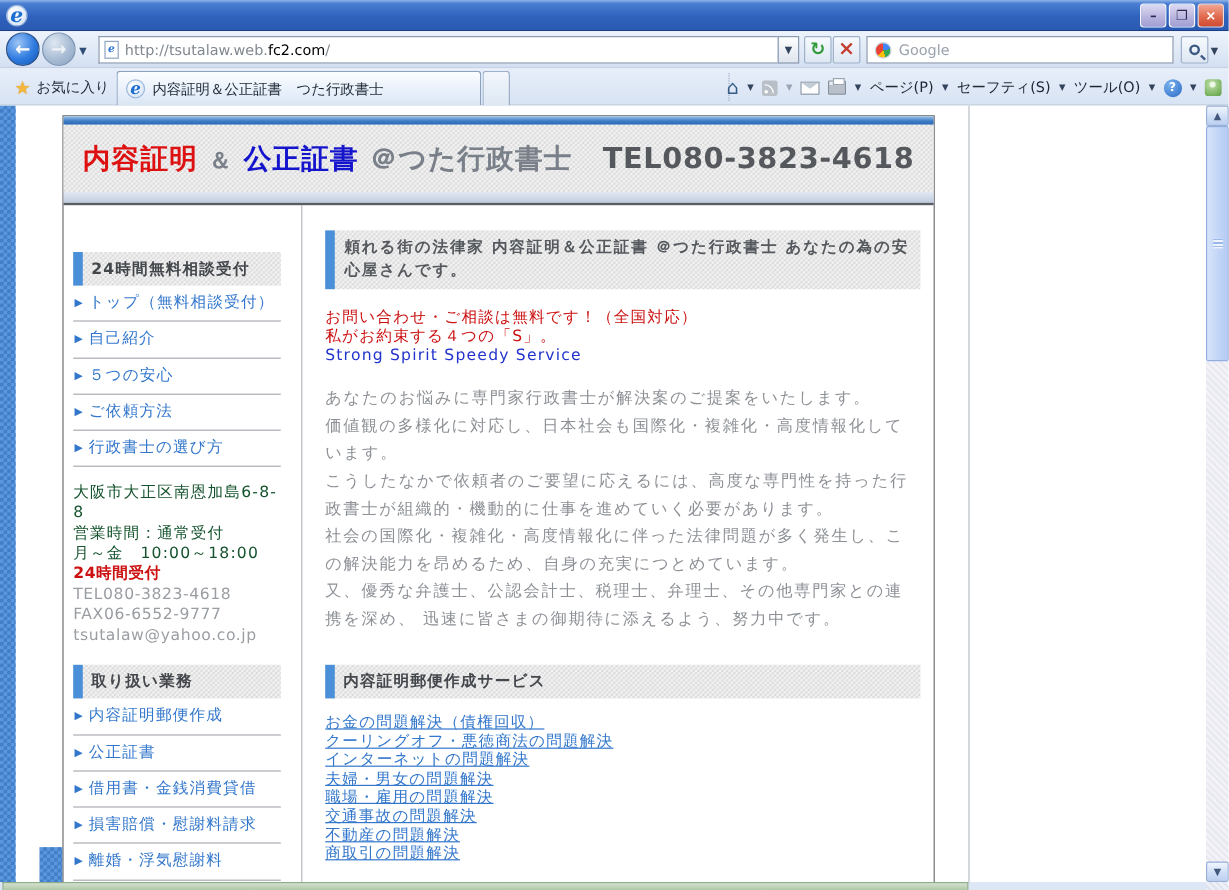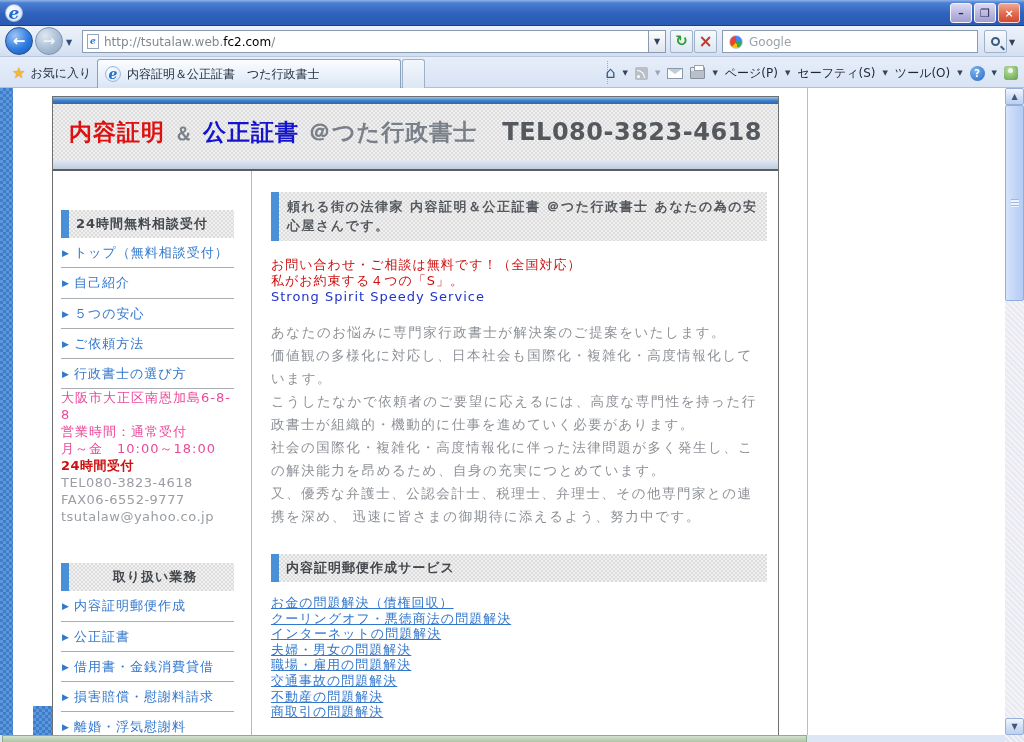--- a/index.html
+++ b/index.html
@@ -119,25 +119,25 @@
   .h-tel{margin-left:auto;font-size:24px;font-weight:bold;color:#55595e;letter-spacing:.5px;}
   .c-subbar{height:11px;background:linear-gradient(#e3e8f1,#bfccdf);border-bottom:2px solid #5a5e63;}
   .c-body{display:flex;align-items:stretch;padding-bottom:120px;}
 
   
   .sidebar{width:181px;flex:none;padding:39px 0 0 8px;}
   .sec-head{border-left:8px solid #4a90d9;padding:5px 0 5px 7px;font-size:13px;font-weight:bold;color:#44484d;letter-spacing:1px;}
   .s-link{display:flex;align-items:flex-start;gap:4px;padding:7px 0 6px 1px;border-bottom:1px solid #a9adb2;
     font-size:13px;color:#3377cc;letter-spacing:1px;line-height:1.25;cursor:pointer;}
   .s-link .arr{color:#3377cc;font-size:9px;padding-top:3px;flex:none;}
-  .s-addr{font-size:13px;color:#ec4899;line-height:17px;letter-spacing:1px;}
+  .s-addr{margin-top:13px;font-size:13px;color:#14532d;line-height:17px;letter-spacing:1px;}
   .s-contact{font-size:13px;line-height:17px;letter-spacing:.5px;}
   .s-contact .red{color:#cc1111;font-weight:bold;}
   .s-contact .gray{color:#9a9ea3;}
-  .sec2{margin-top:38px;text-align:center;}
+  .sec2{margin-top:16px;}
 
   
   .v-divider{width:1px;background:#b5b9bd;margin-left:17px;flex:none;}
   .main{flex:1;padding:21px 11px 15px 19px;}
   .intro-box{border-left:8px solid #4a90d9;padding:5px 8px 6px 8px;font-size:13px;font-weight:bold;
     color:#55595e;letter-spacing:1.5px;line-height:19px;}
   .hot-lines{margin-top:16px;font-size:13px;line-height:16px;letter-spacing:1px;}
   .hot-lines .red{color:#cc1111;}
   .hot-lines .blue{color:#2233cc;}
   .paras{margin-top:16px;font-size:13.5px;color:#8d9196;line-height:23px;letter-spacing:1.5px;}

